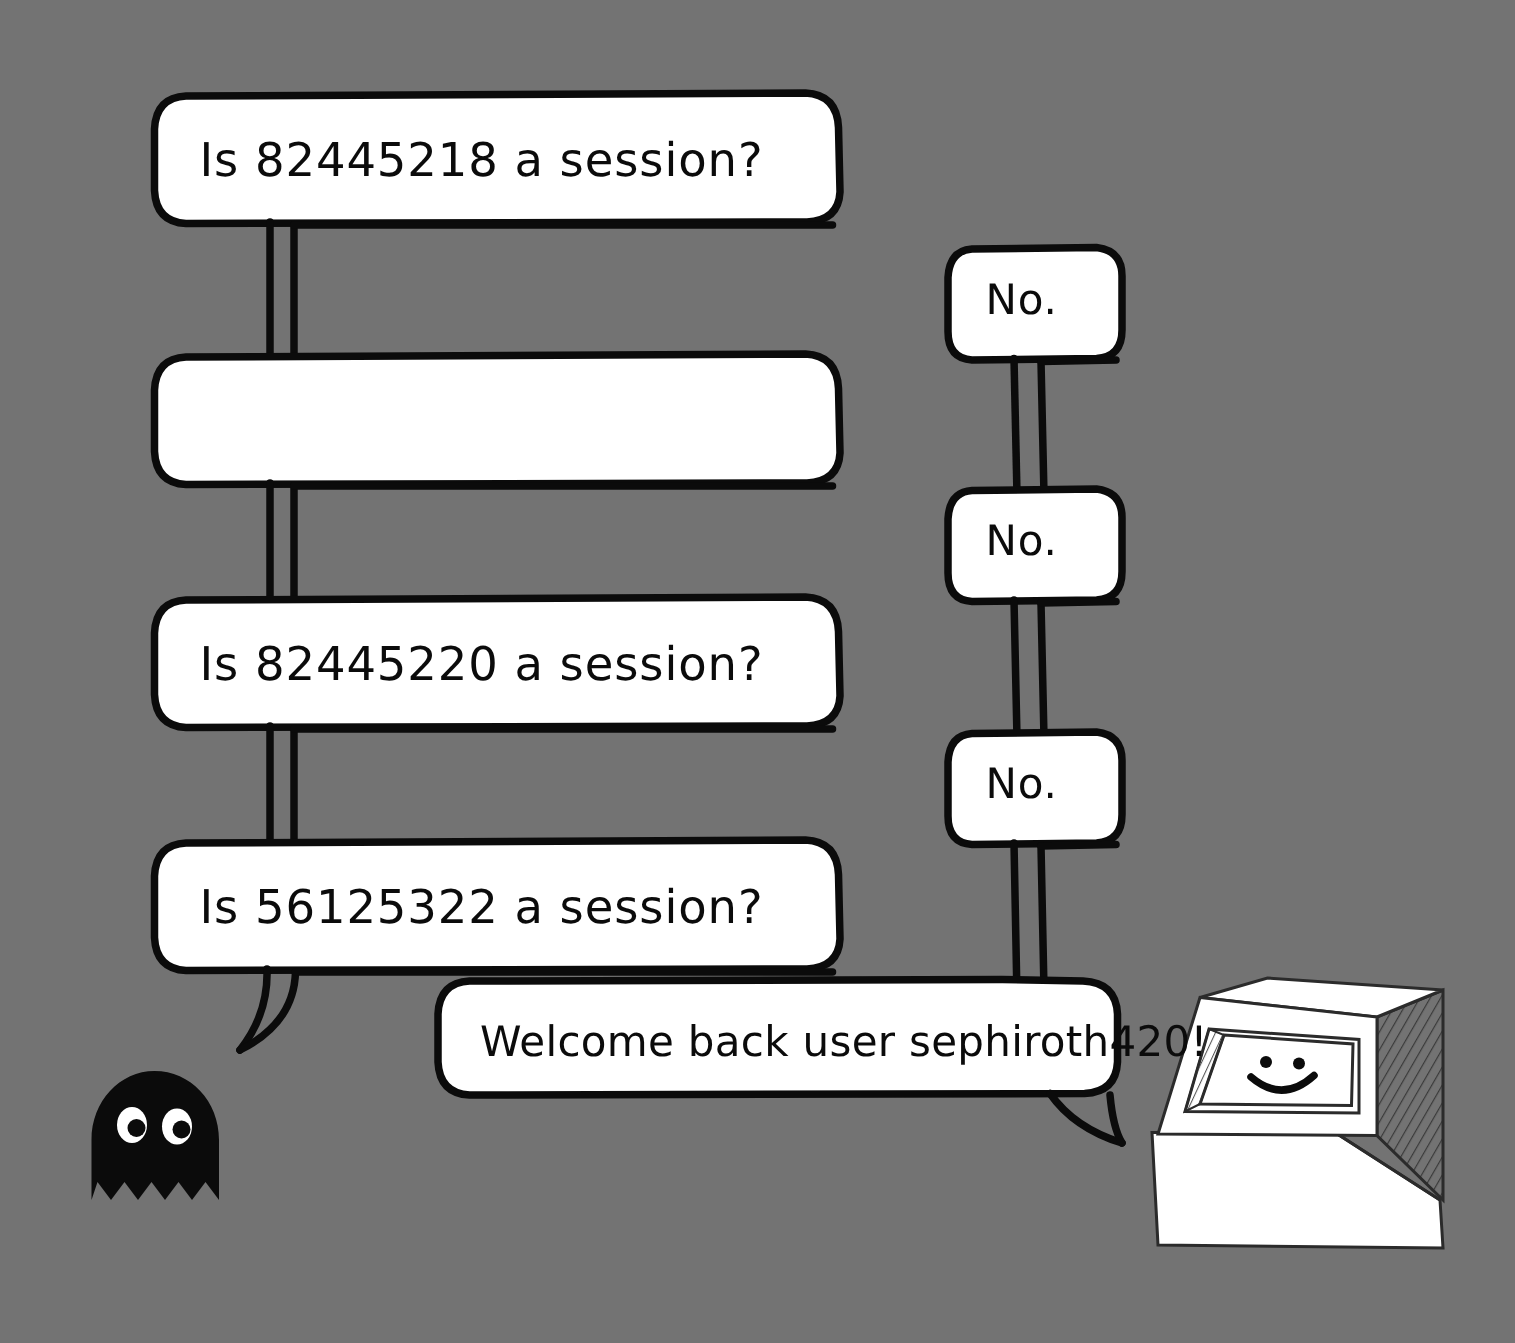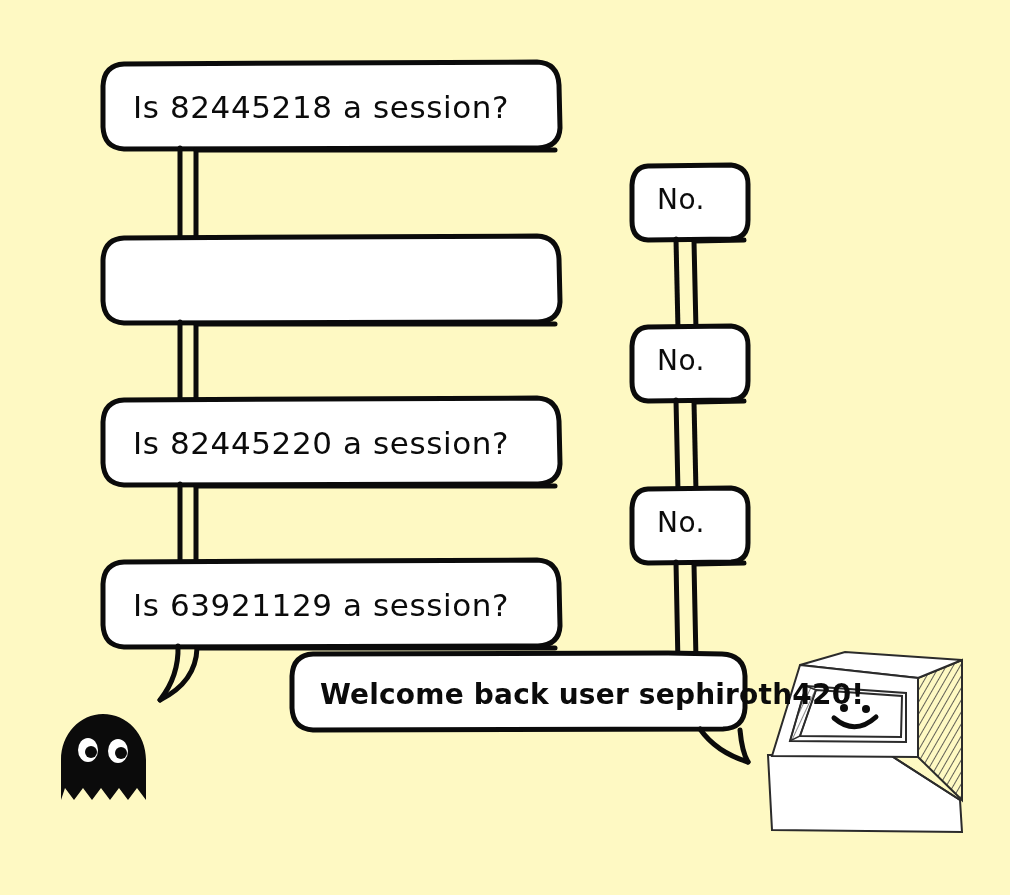--- a/index.html
+++ b/index.html
@@ -8,21 +8,21 @@
     padding: 0;
     background: #ffffff;
   }
   body {
     font-family: "DejaVu Sans", sans-serif;
   }
   #stage {
     position: relative;
     width: 1010px;
     height: 895px;
-    background: #fef9c3;
+    background: #737373;
     overflow: hidden;
   }
   #stage svg.layer {
     position: absolute;
     left: 0;
     top: 0;
     width: 1010px;
     height: 895px;
   }
   .bubble-text {
@@ -150,21 +150,21 @@
 
       <circle cx="844" cy="708" r="4" fill="#0b0b0b"></circle>
       <circle cx="866" cy="709" r="4" fill="#0b0b0b"></circle>
       <path d="M834,718 Q855,736 876,717" fill="none" stroke="#0b0b0b" stroke-width="5" stroke-linecap="round"></path>
     </g>
 
   </svg>
 
   <div class="bubble-text q-text" style="left:133px; top:89px;">Is 82445218 a session?</div>
   <div class="bubble-text q-text" style="left:133px; top:425px;">Is 82445220 a session?</div>
-  <div class="bubble-text q-text" style="left:133px; top:587px;">Is 63921129 a session?</div>
+  <div class="bubble-text q-text" style="left:133px; top:587px;">Is 56125322 a session?</div>
 
   <div class="bubble-text no-text" style="left:657px; top:183px;">No.</div>
   <div class="bubble-text no-text" style="left:657px; top:344px;">No.</div>
   <div class="bubble-text no-text" style="left:657px; top:506px;">No.</div>
 
-  <div class="bubble-text welcome-text" style="left:320px; top:678px;font-weight:bold;">Welcome back user sephiroth420!</div>
+  <div class="bubble-text welcome-text" style="left:320px; top:678px;">Welcome back user sephiroth420!</div>
 
 </div>
 
 </body></html>

